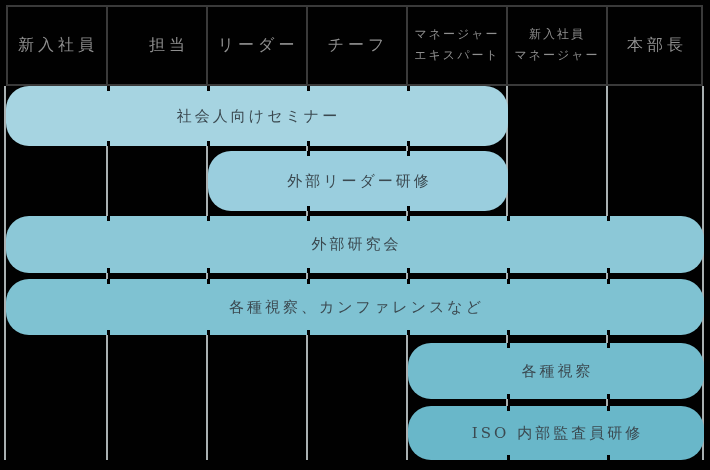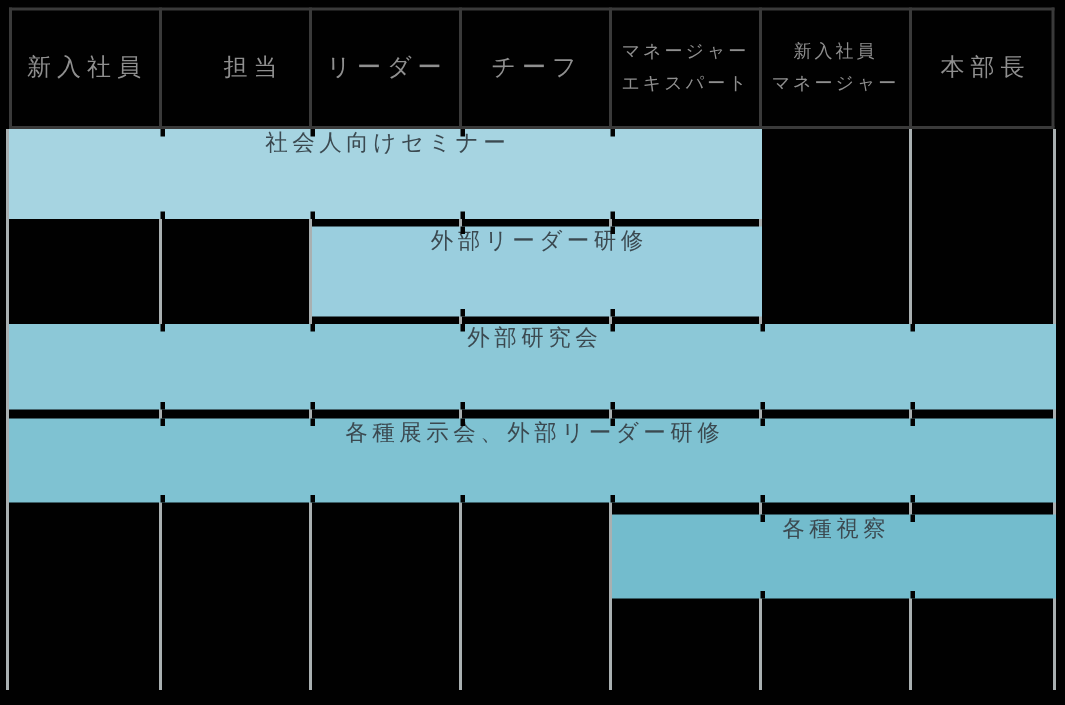--- a/index.html
+++ b/index.html
@@ -20,22 +20,22 @@
   .hcell{
     position:absolute;top:6px;height:78px;
     display:flex;flex-direction:column;align-items:center;justify-content:center;
     color:#8f8f8f;text-align:center;
   }
   .hcell .one{font-size:16px;letter-spacing:4px;padding-left:4px;white-space:nowrap;}
   .hcell .two{font-size:12px;letter-spacing:2px;padding-left:2px;line-height:21px;white-space:nowrap;}
   
   .bar{
     position:absolute;
-    display:flex;justify-content:center;
-    color:#3b4950;font-size:15px;letter-spacing:3px;
+    display:flex;align-items:center;justify-content:center;
+    color:#3b4950;font-size:15px;letter-spacing:3px;border-radius:23px;
   }
   .bar .lbl{padding-left:3px;white-space:nowrap;}
   .tick{position:absolute;width:3px;height:5px;background:#020202;}
   .tick.t{top:0;}
   .tick.b{bottom:0;}
 </style>
 </head>
 <body>
 
 <div class="stage">
@@ -114,21 +114,21 @@
       <div class="tick b" style="left: 301px;"></div>
       <div class="tick t" style="left: 401px;"></div>
       <div class="tick b" style="left: 401px;"></div>
       <div class="tick t" style="left: 501px;"></div>
       <div class="tick b" style="left: 501px;"></div>
       <div class="tick t" style="left: 601px;"></div>
       <div class="tick b" style="left: 601px;"></div>
     </div>
 
   <div class="bar" style="left: 6px; top: 279px; width: 698px; height: 56px; background-color: rgb(127, 194, 210);">
-    <span class="lbl">各種展示会、外部リーダー研修</span>
+    <span class="lbl">各種視察、カンファレンスなど</span>
   <div class="tick t" style="left: 101px;"></div>
       <div class="tick b" style="left: 101px;"></div>
       <div class="tick t" style="left: 201px;"></div>
       <div class="tick b" style="left: 201px;"></div>
       <div class="tick t" style="left: 301px;"></div>
       <div class="tick b" style="left: 301px;"></div>
       <div class="tick t" style="left: 401px;"></div>
       <div class="tick b" style="left: 401px;"></div>
       <div class="tick t" style="left: 501px;"></div>
       <div class="tick b" style="left: 501px;"></div>
@@ -137,14 +137,21 @@
     </div>
 
   <div class="bar" style="left: 408px; top: 343px; width: 296px; height: 56px; background-color: rgb(115, 188, 205);">
     <span class="lbl">各種視察</span>
   <div class="tick t" style="left: 99px;"></div>
       <div class="tick b" style="left: 99px;"></div>
       <div class="tick t" style="left: 199px;"></div>
       <div class="tick b" style="left: 199px;"></div>
     </div>
 
+  <div class="bar" style="left: 408px; top: 406px; width: 296px; height: 54px; background-color: rgb(105, 183, 201);">
+    <span class="lbl">ISO 内部監査員研修</span>
+  <div class="tick t" style="left: 99px;"></div>
+      <div class="tick b" style="left: 99px;"></div>
+      <div class="tick t" style="left: 199px;"></div>
+      <div class="tick b" style="left: 199px;"></div>
+    </div>
 
 </div>
 
 </body></html>

